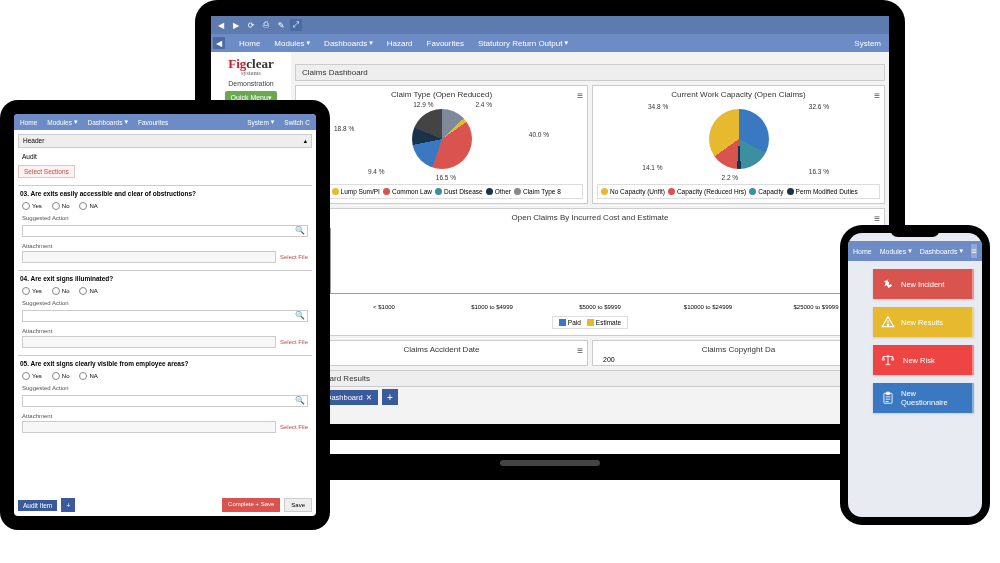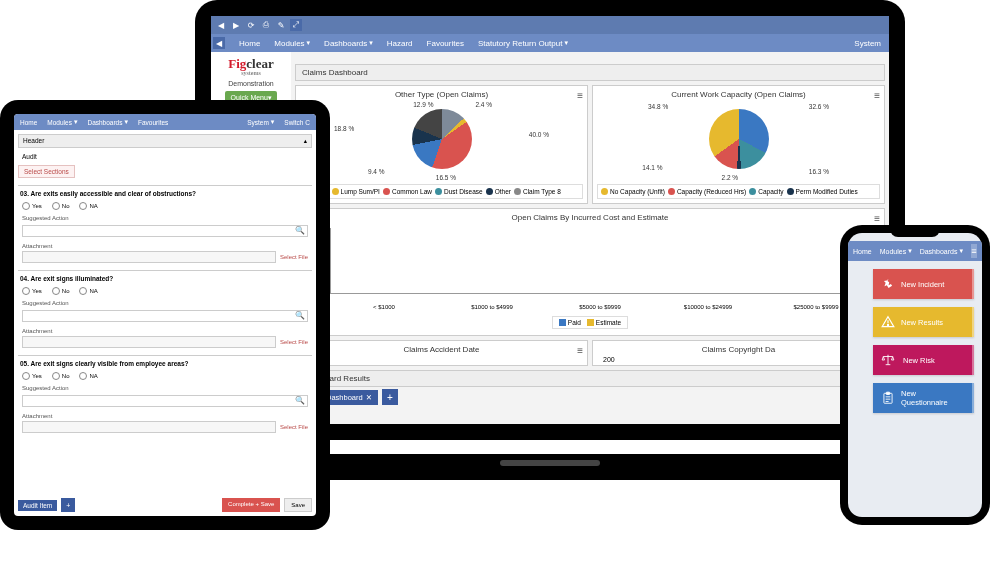--- a/index.html
+++ b/index.html
@@ -94,21 +94,21 @@
   .phone-notch { position: absolute; top: 4px; left: 50%; transform: translateX(-50%); width: 50px; height: 8px; background: #000; border-radius: 0 0 8px 8px; z-index: 2; }
   .phone-content { width: 100%; height: 100%; background: #e8ecf2; border-radius: 14px; overflow: hidden; display: flex; flex-direction: column; }
   .p-nav { background: #6d8bc4; height: 20px; display: flex; align-items: center; padding: 0 5px; gap: 8px; color: #fff; font-size: 7px; margin-top: 8px; }
   .p-nav .nav-item { cursor: pointer; }
   .p-menu-btn { margin-left: auto; width: 14px; height: 14px; background: rgba(255,255,255,0.25); display: flex; align-items: center; justify-content: center; cursor: pointer; font-size: 9px; }
   .p-body { flex: 1; padding: 8px; display: flex; flex-direction: column; gap: 8px; }
   .p-tile { height: 30px; display: flex; align-items: center; padding: 0 8px; gap: 6px; color: #fff; font-size: 7.5px; cursor: pointer; border-right: 2px solid rgba(255,255,255,0.4); box-shadow: 0 1px 2px rgba(0,0,0,0.15); margin-left: 17px; }
   .p-tile .ico { width: 14px; height: 14px; display: flex; align-items: center; justify-content: center; }
   .tile-red { background: #d9534f; }
   .tile-yellow { background: #e6b92e; }
-  .tile-teal { background: #be185d; gap: 8px; }
+  .tile-teal { background: #ef4444; gap: 8px; }
   .tile-blue { background: #3a78c2; }
 </style>
 </head>
 <body>
 
 <div class="laptop">
   <div class="laptop-screen">
     <div class="laptop-content">
 
       <div class="toolbar">
@@ -142,21 +142,21 @@
           <div class="quick-menu caret">Quick Menu</div>
         </div>
 
         <div class="main">
           <div class="section-hdr">Claims Dashboard</div>
 
           <div class="charts-row">
 
             <div class="panel">
               <span class="panel-menu">≡</span>
-              <div class="panel-title">Other Type (Open Claims)</div>
+              <div class="panel-title">Claim Type (Open Reduced)</div>
               <div class="pie-wrap">
                 <div class="pie" style="background: conic-gradient(#7e8a99 0 12.9%, #e6b92e 12.9% 15.3%, #d9534f 15.3% 55.3%, #3a78c2 55.3% 71.8%, #19334d 71.8% 81.2%, #444 81.2% 100%)"></div>
                 <span class="pie-lbl" style="top:0;left:40%">12.9 %</span>
                 <span class="pie-lbl" style="top:0;left:62%">2.4 %</span>
                 <span class="pie-lbl" style="top:24px;left:12%">18.8 %</span>
                 <span class="pie-lbl" style="top:30px;right:12%">40.0 %</span>
                 <span class="pie-lbl" style="bottom:6px;left:24%">9.4 %</span>
                 <span class="pie-lbl" style="bottom:0;left:48%">16.5 %</span>
               </div>
               <div class="legend">

